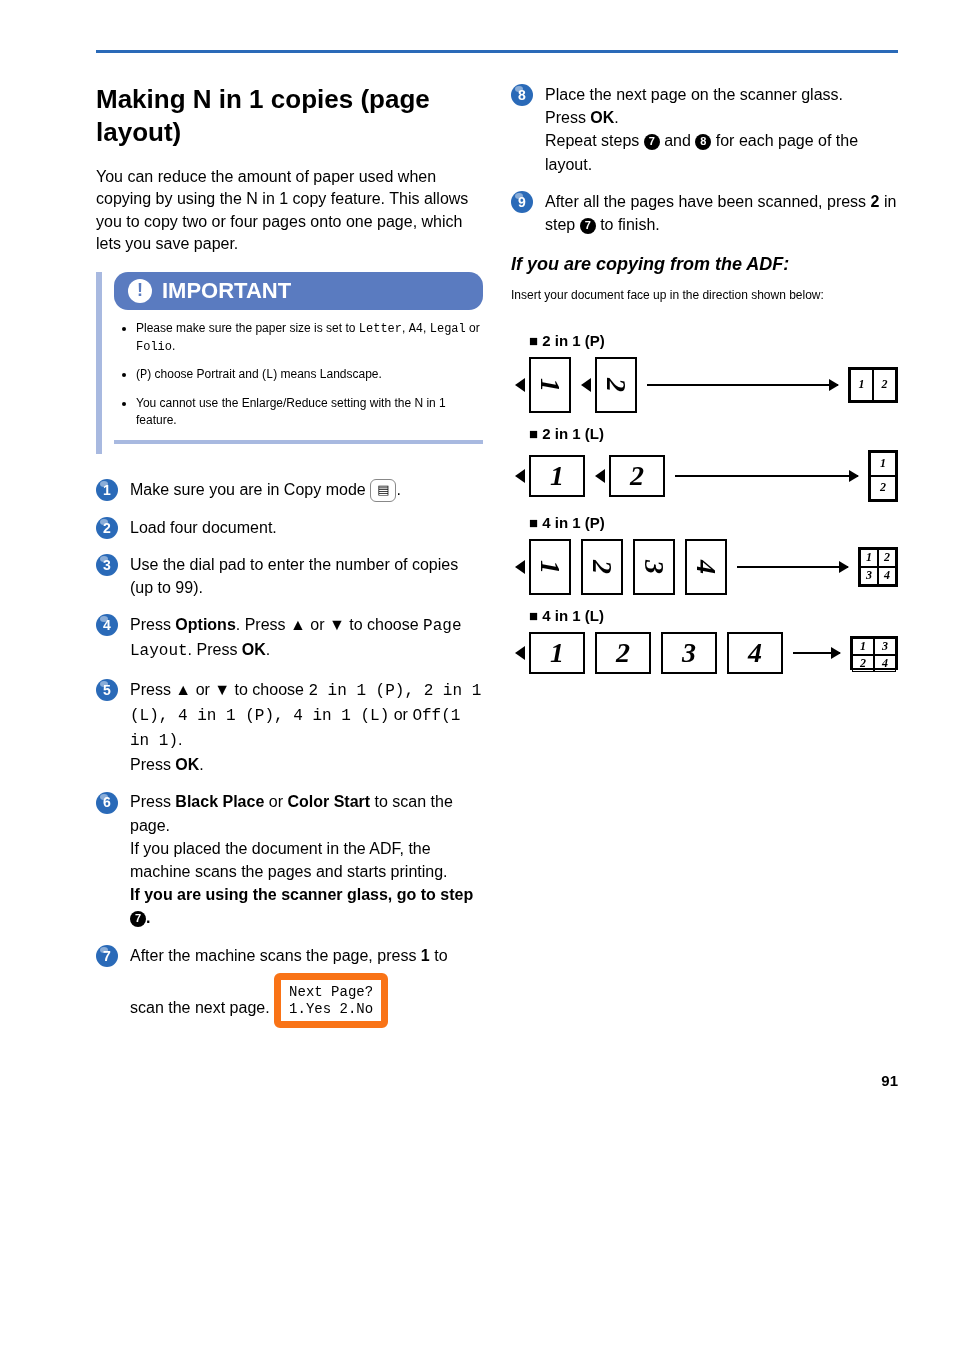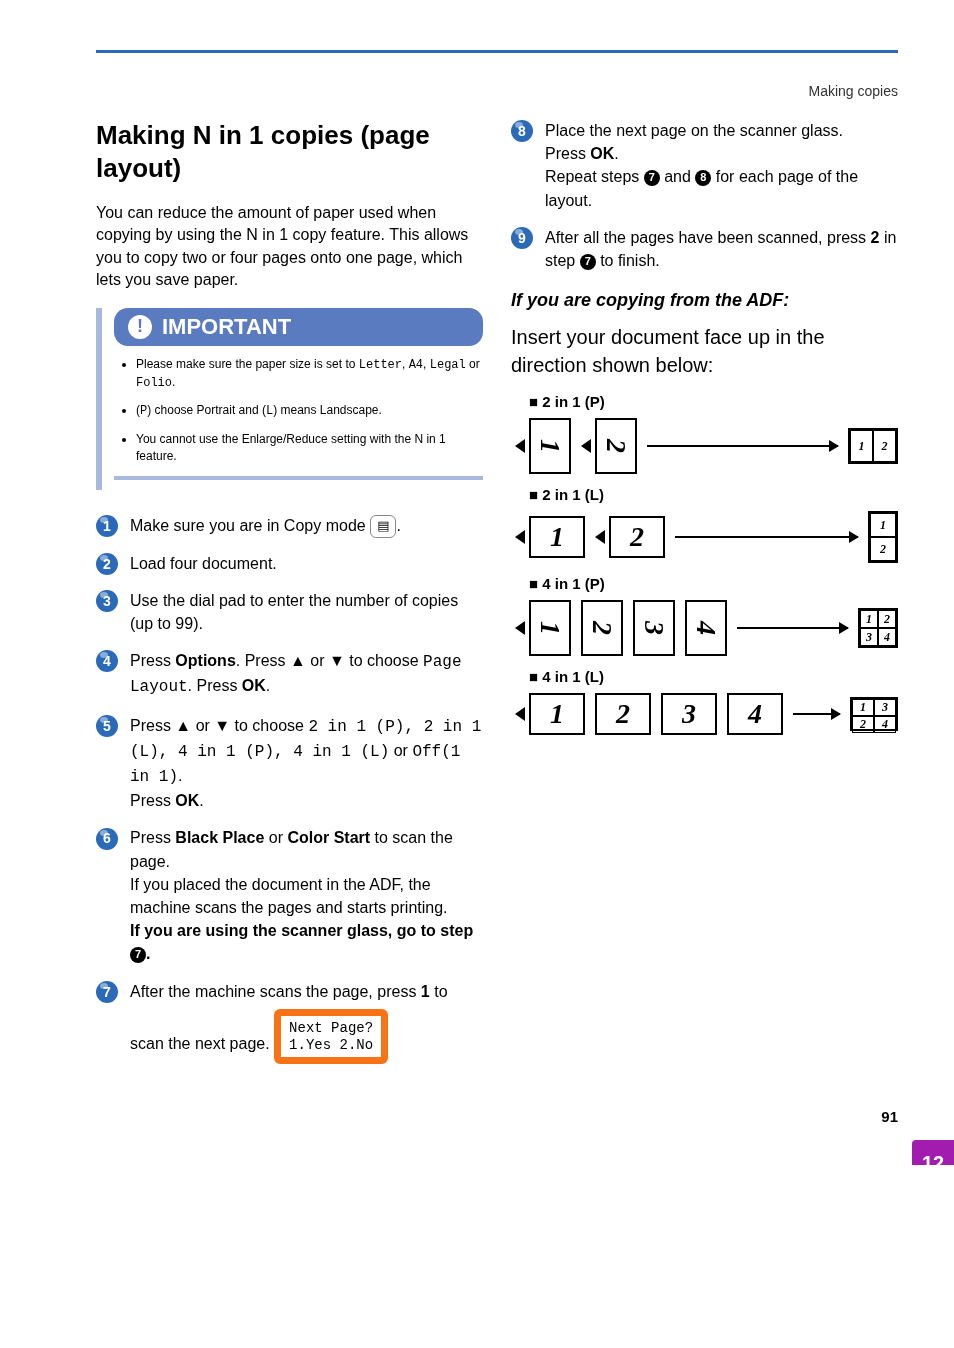--- a/index.html
+++ b/index.html
@@ -22,21 +22,21 @@
   .step { display: flex; gap: 10px; margin-bottom: 14px; font-size: 16px; line-height: 1.45; }
   .step-num { flex: 0 0 24px; }
   .num-badge { width: 22px; height: 22px; border-radius: 50%; background: #2a6ab8; color: #fff; font-size: 14px; font-weight: bold; display: inline-flex; align-items: center; justify-content: center; position: relative; }
   .num-badge::after { content: ""; position: absolute; top: 2px; left: 4px; width: 8px; height: 6px; border-radius: 50%; background: rgba(255,255,255,0.45); }
   .step-body { flex: 1; }
   .step-body .bold { font-weight: bold; }
   .copy-icon { display: inline-block; border: 1px solid #888; border-radius: 6px; padding: 1px 6px; font-size: 13px; vertical-align: middle; }
   .ref-dot { display: inline-flex; width: 16px; height: 16px; border-radius: 50%; background: #000; color: #fff; font-size: 11px; font-weight: bold; align-items: center; justify-content: center; vertical-align: middle; }
   .lcd { border: 7px solid #f97316; border-radius: 6px; padding: 4px 8px; font-family: "Courier New", monospace; font-size: 14px; display: inline-block; margin-top: 6px; line-height: 1.2; }
   h3.subhead { font-size: 18px; font-style: italic; font-weight: bold; margin: 18px 0 12px 0; }
-  p.sub-intro { font-size: 20px; line-height: 1.4; margin-bottom: 14px; }
+  p.sub-intro { font-size: 12px; line-height: 1.4; margin-bottom: 28px; }
   .layout-label { font-weight: bold; font-size: 15px; margin: 6px 0 8px 18px; }
   .layout-label::before { content: "■ "; }
   .layout-row { display: flex; align-items: center; gap: 10px; margin: 0 0 12px 4px; }
   .tri-left { width: 0; height: 0; border-top: 7px solid transparent; border-bottom: 7px solid transparent; border-right: 10px solid #000; }
   .slot { border: 2px solid #000; display: flex; align-items: center; justify-content: center; font-family: Georgia, 'Times New Roman', serif; font-style: italic; font-weight: bold; }
   .slot.portrait { width: 42px; height: 56px; font-size: 28px; }
   .slot.landscape { width: 56px; height: 42px; font-size: 28px; }
   .slot .rot { transform: rotate(90deg); display: inline-block; }
   .flow-arrow { flex: 1; height: 2px; background: #000; position: relative; min-width: 30px; }
   .flow-arrow::after { content: ""; position: absolute; right: -1px; top: -5px; width: 0; height: 0; border-top: 6px solid transparent; border-bottom: 6px solid transparent; border-left: 10px solid #000; }
@@ -48,21 +48,20 @@
   .result-box span { border: 1px solid #000; display: flex; align-items: center; justify-content: center; font-family: Georgia, serif; font-style: italic; font-weight: bold; font-size: 12px; }
   .side-tab { position: absolute; right: 0; top: 1140px; width: 42px; height: 46px; background: #a21caf; color: #fff; font-size: 20px; font-weight: bold; display: flex; align-items: center; justify-content: center; border-radius: 4px 0 0 4px; }
   .page-num { text-align: right; font-weight: bold; font-size: 15px; margin-top: 30px; }
   .slot-with-tri { display:flex; align-items:center; gap:4px; }
 </style>
 </head>
 <body>
 
 <div class="page">
   <div class="top-rule"></div>
-  <div class="breadcrumb">Making copies</div>
 
   <div class="columns">
 
     <div class="col">
       <h2 class="section-title">Making N in 1 copies (page layout)</h2>
       <p class="intro">You can reduce the amount of paper used when copying by using the N in 1 copy feature. This allows you to copy two or four pages onto one page, which lets you save paper.</p>
 
       <div class="important-box">
         <div class="important-header">
           <span class="bang-circle">!</span>

